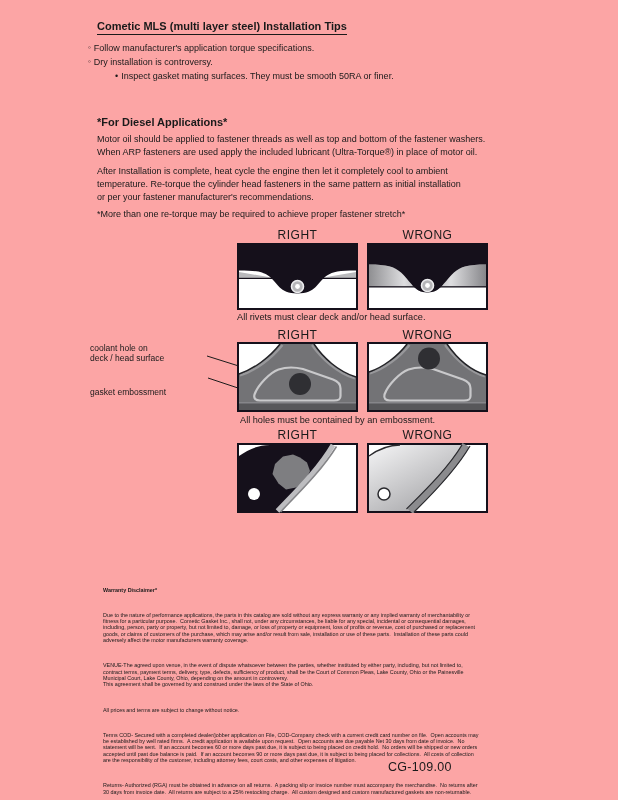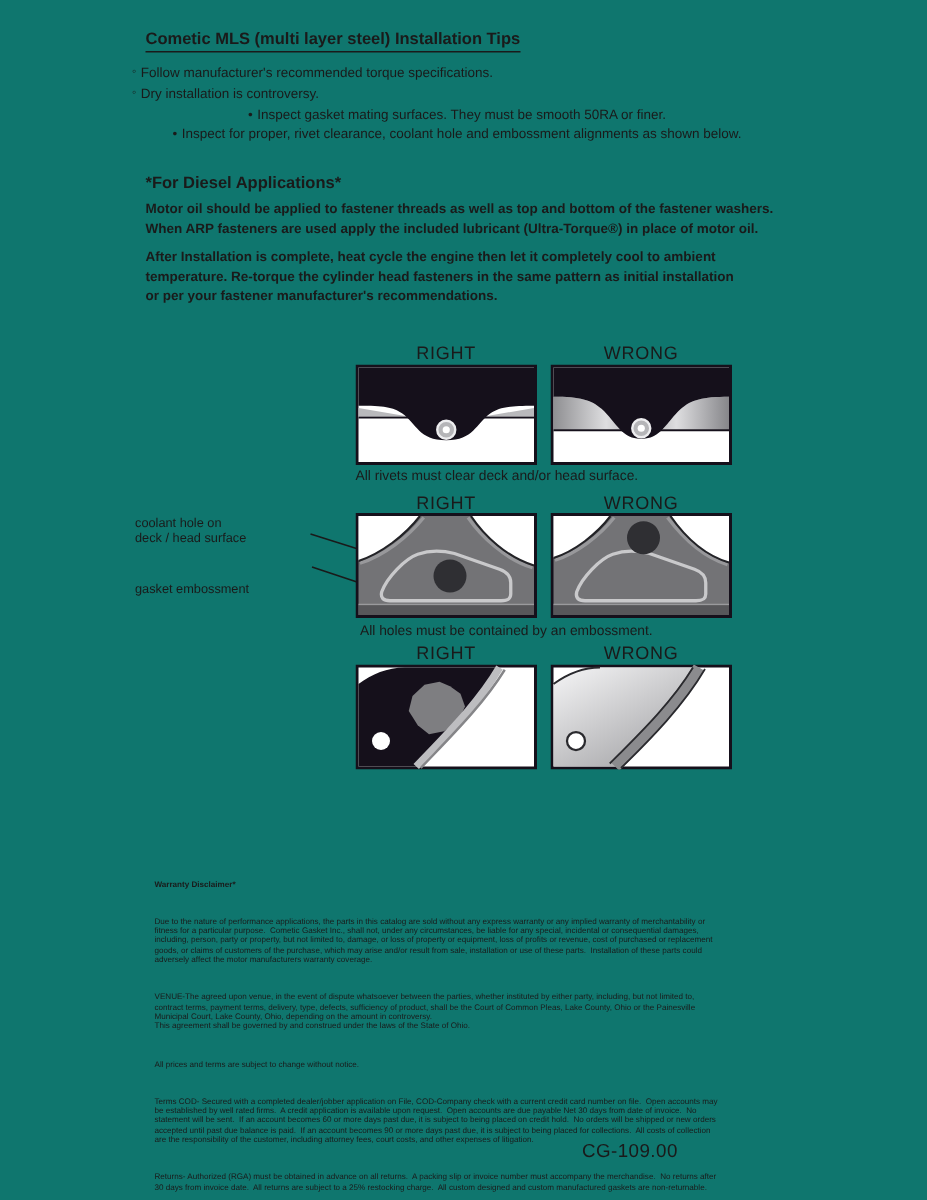--- a/index.html
+++ b/index.html
@@ -1,30 +1,30 @@
 <!DOCTYPE html>
 <html><head>
 <meta charset="utf-8">
 <style>
   html,body{margin:0;padding:0;background:#ffffff;}
   .page{
-    position:relative;width:618px;height:800px;background:#0f766e;overflow:hidden;
+    position:relative;width:618px;height:800px;background:#fca5a5;overflow:hidden;
     font-family:"Liberation Sans","DejaVu Sans",sans-serif;color:#1a1a1a;
   }
   .abs{position:absolute;}
   .doc-title{
     top:20px;left:97px;font-size:11px;font-weight:bold;
     border-bottom:1.5px solid #1a1a1a;padding-bottom:1.5px;white-space:nowrap;
   }
   .tips{top:41px;left:88px;font-size:9px;line-height:13.4px;white-space:nowrap;}
   .tip .b1{font-size:8px;vertical-align:1px;margin-right:3px;}
   .tip .b2{margin-right:3px;}
   .tip.l2{padding-left:27px;text-align:center;}
   .diesel-heading{top:116px;left:97px;font-size:11px;font-weight:bold;white-space:nowrap;}
-  .body-par{left:97px;font-size:9px;line-height:13px;white-space:pre-line;width:440px;font-weight:bold;}
+  .body-par{left:97px;font-size:9px;line-height:13px;white-space:pre-line;width:440px;}
   .p1{top:133px;}
   .p2{top:165px;}
   .p3{top:208px;}
   .fig-label{width:121px;text-align:center;font-size:12px;letter-spacing:0.5px;white-space:nowrap;}
   .caption{font-size:9.2px;line-height:11.5px;white-space:pre-line;}
   .ann{width:117px;left:90px;text-align:left;font-size:8.5px;line-height:10px;white-space:pre-line;}
   .legal{
     top:574px;left:103px;width:470px;font-size:5.4px;line-height:6.3px;white-space:pre;
   }
   .legal .lg-head{font-weight:bold;}
@@ -49,32 +49,32 @@
       <linearGradient id="gd" x1="0" y1="0" x2="0.8" y2="1">
         <stop offset="0" stop-color="#f5f5f6"></stop>
           <stop offset="1" stop-color="#a2a2a5"></stop>
       </linearGradient>
     </defs>
   </svg>
 
   <div class="abs doc-title">Cometic MLS (multi layer steel) Installation Tips</div>
 
   <div class="abs tips">
-    <div class="tip l1"><span class="b1">◦</span><span>Follow manufacturer's recommended torque specifications.</span></div>
+    <div class="tip l1"><span class="b1">◦</span><span>Follow manufacturer's application torque specifications.</span></div>
     <div class="tip l1"><span class="b1">◦</span><span>Dry installation is controversy.</span></div>
     <div class="tip l2"><span class="b2">•</span><span>Inspect gasket mating surfaces.  They must be smooth 50RA or finer.</span></div>
-    <div class="tip l2"><span class="b2">•</span><span>Inspect for proper, rivet clearance, coolant hole and embossment alignments as shown below.</span></div>
   </div>
 
   <div class="abs diesel-heading">*For Diesel Applications*</div>
   <div class="abs body-par p1">Motor oil should be applied to fastener threads as well as top and bottom of the fastener washers.
 When ARP fasteners are used apply the included lubricant (Ultra-Torque®) in place of motor oil.</div>
   <div class="abs body-par p2">After Installation is complete, heat cycle the engine then let it completely cool to ambient
 temperature. Re-torque the cylinder head fasteners in the same pattern as initial installation
 or per your fastener manufacturer's recommendations.</div>
+  <div class="abs body-par p3">*More than one re-torque may be required to achieve proper fastener stretch*</div>
 
   <div class="abs fig-label" style="top:228px;left:237px;">RIGHT</div>
   <div class="abs fig-label" style="top:228px;left:367px;">WRONG</div>
 
   <div class="abs" style="top:243px;left:237px;">
     <svg width="121" height="67" viewBox="0 0 121 67">
       <rect x="1" y="1" width="119" height="65" fill="#ffffff" stroke="#15101b" stroke-width="2"></rect>
       <polygon points="2,29 40,35.5 2,35.5" fill="#b9b9bc"></polygon>
       <polygon points="119,29 81,35.5 119,35.5" fill="#b9b9bc"></polygon>
       <rect x="2" y="34.8" width="117" height="1.2" fill="#15101b"></rect>

